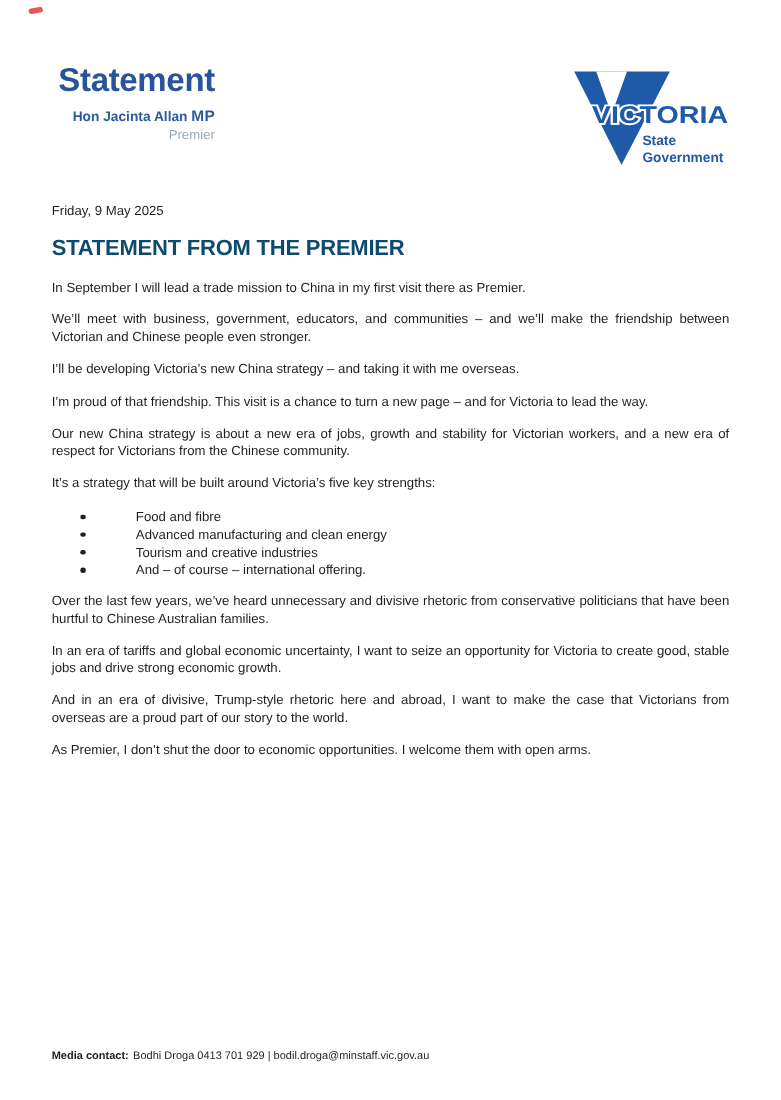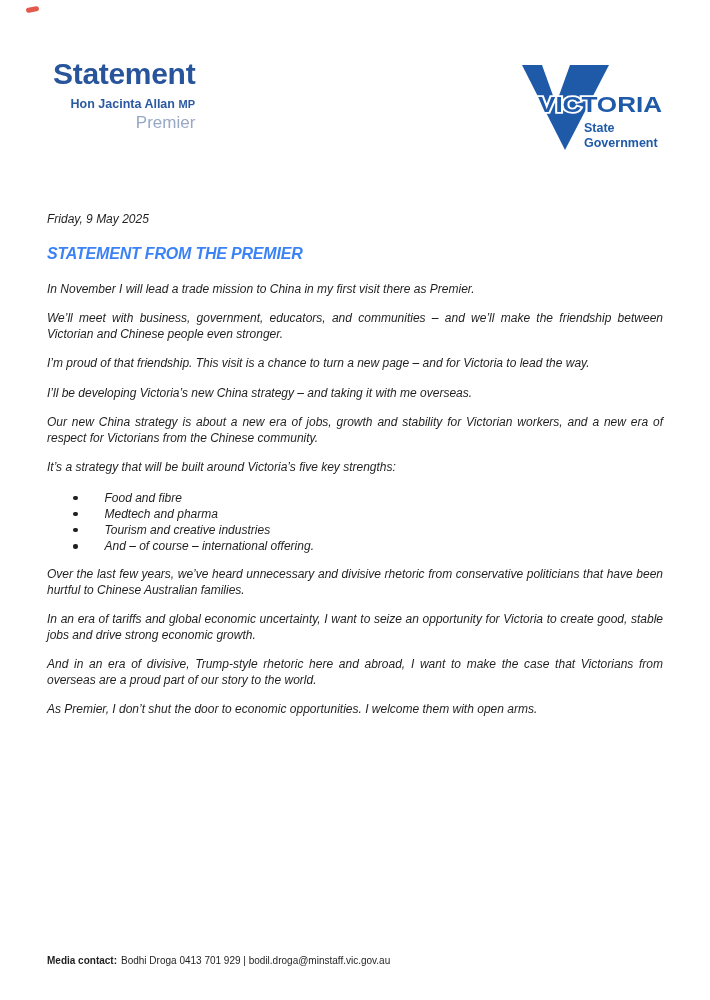--- a/index.html
+++ b/index.html
@@ -26,49 +26,49 @@
   .masthead {
     font-size: 30px; font-weight: bold;
     letter-spacing: -0.3px; line-height: 1.1;
     color: var(--masthead-blue, #27549b);
   }
   .author-line {
     margin-top: 7px;
     font-size: 12.5px; font-weight: bold;
     color: var(--author-blue, #2c5aa0);
   }
-  .postnominal { font-size: 11px; letter-spacing: .2px; }
+  .postnominal { font-size: 14px; letter-spacing: .2px; }
   .author-role {
     margin-top: 2px;
-    font-size: 17px;
+    font-size: 12px;
     color: var(--role-blue, #97a8c4);
   }
   .logo { position: absolute; left: 514px; top: 58px; width: 156px; height: 94px; }
   .doc {
-    position: absolute; left: 47px; top: 212px; width: 616px;
+    position: absolute; left: 47px; top: 184px; width: 616px;
     color: var(--text-color, #1f1f1f);
-    font-size: 12px; line-height: 15.5px; font-style: italic;
+    font-size: 12px; line-height: 15.5px;
   }
   .date { margin: 0 0 14px; }
   .title {
     margin: 0 0 16px;
-    font-size: 16px; font-weight: bold;
+    font-size: 20px; font-weight: bold;
     letter-spacing: -0.2px; line-height: 24px;
-    color: #3b82f6;
+    color: #0c4a6e;
   }
   .para { margin: 0 0 14px; text-align: justify; }
   .bullets { list-style: none; margin: 12px 0 13px; padding: 0; }
   .bullets li { display: flex; line-height: 16.2px; }
   .dot {
     flex: none;
     width: 4.5px; height: 4.5px; border-radius: 50%;
     background: var(--text-color, #1f1f1f);
     margin: 6px 0 0 26px;
   }
-  .li-text { margin-left: 27px; }
+  .li-text { margin-left: 46px; }
   .footer {
     position: absolute; left: 47px; top: 955px; width: 616px;
     font-size: 10px; color: var(--text-color, #1f1f1f);
   }
   .footer-label { font-weight: bold; }
   .footer-contact { margin-left: 4px; }
   .logo text { font-family: "Liberation Sans", sans-serif; }
 </style>
 </head>
 <body>
@@ -91,35 +91,35 @@
     <polygon points="28,7 56,7 42,46" fill="#ffffff"></polygon>
     <text x="24" y="54" textLength="124" lengthAdjust="spacingAndGlyphs" font-size="22" font-weight="bold" fill="var(--logo-blue, #1E5AA8)" stroke="#ffffff" stroke-width="3.5" paint-order="stroke">VICTORIA</text>
     <text x="70" y="74" font-size="12.5" font-weight="bold" fill="var(--logo-blue, #1E5AA8)">State</text>
     <text x="70" y="89" font-size="12.5" font-weight="bold" fill="var(--logo-blue, #1E5AA8)">Government</text>
   </svg>
 
   <main class="doc">
     <p class="date">Friday, 9 May 2025</p>
     <h1 class="title">STATEMENT FROM THE PREMIER</h1>
 
-    <p class="para">In November I will lead a trade mission to China in my first visit there as Premier.</p>
+    <p class="para">In September I will lead a trade mission to China in my first visit there as Premier.</p>
     <p class="para">We’ll meet with business, government, educators, and communities – and we’ll make the friendship between Victorian and Chinese people even stronger.</p>
+    <p class="para">I’ll be developing Victoria’s new China strategy – and taking it with me overseas.</p>
     <p class="para">I’m proud of that friendship. This visit is a chance to turn a new page – and for Victoria to lead the way.</p>
-    <p class="para">I’ll be developing Victoria’s new China strategy – and taking it with me overseas.</p>
     <p class="para">Our new China strategy is about a new era of jobs, growth and stability for Victorian workers, and a new era of respect for Victorians from the Chinese community.</p>
     <p class="para">It’s a strategy that will be built around Victoria’s five key strengths:</p>
 
     <ul class="bullets">
       <li>
         <span class="dot"></span>
         <span class="li-text">Food and fibre</span>
       </li>
       <li>
         <span class="dot"></span>
-        <span class="li-text">Medtech and pharma</span>
+        <span class="li-text">Advanced manufacturing and clean energy</span>
       </li>
       <li>
         <span class="dot"></span>
         <span class="li-text">Tourism and creative industries</span>
       </li>
       <li>
         <span class="dot"></span>
         <span class="li-text">And – of course – international offering.</span>
       </li>
     </ul>

